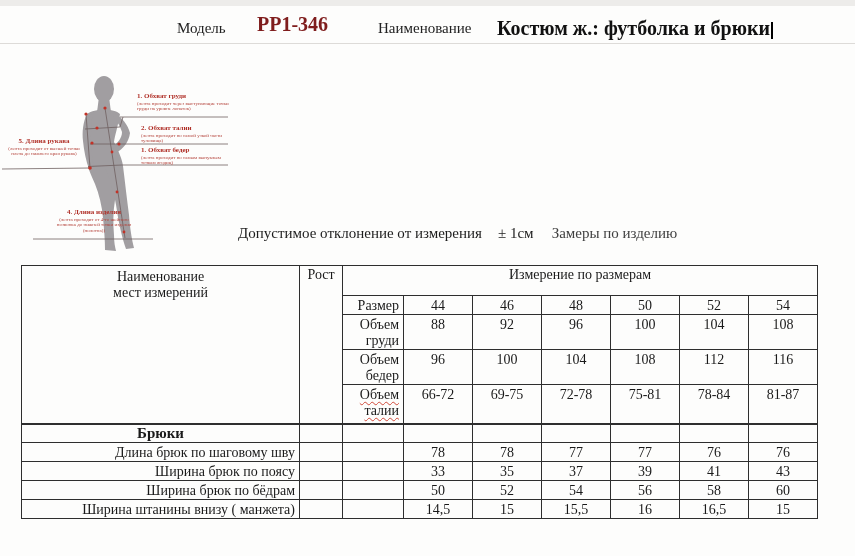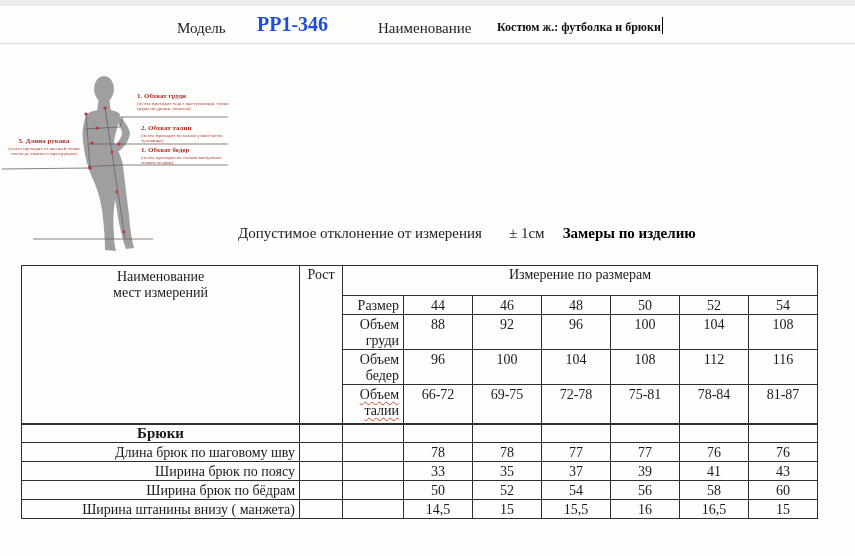--- a/index.html
+++ b/index.html
@@ -10,42 +10,42 @@
     color:#1c1c1c;
     position:relative;
   }
   .page{position:absolute;inset:0;}
   .top-strip{position:absolute;left:0;top:0;width:855px;height:6px;background:#edecea;}
   .header-divider{position:absolute;left:0;top:43px;width:855px;height:1px;background:#dddbd8;}
 
   
   .hdr-label{position:absolute;font-size:15px;color:#222;}
   .hdr-model-label{left:177px;top:20px;}
-  .hdr-model-value{position:absolute;left:257px;top:13px;font-size:20px;font-weight:bold;color:#1d4ed8;}
+  .hdr-model-value{position:absolute;left:257px;top:13px;font-size:20px;font-weight:bold;color:#7f1d1d;}
   .hdr-name-label{left:378px;top:20px;}
-  .hdr-name-value{position:absolute;left:497px;top:17px;font-size:12px;font-weight:bold;color:#111;}
+  .hdr-name-value{position:absolute;left:497px;top:17px;font-size:20px;font-weight:bold;color:#111;}
   .caret{display:inline-block;width:1.5px;height:17px;background:#000;margin-left:1px;vertical-align:text-bottom;}
 
   
   .figure-wrap{position:absolute;left:0;top:72px;width:240px;height:192px;}
   .figure-wrap svg{position:absolute;left:0;top:0;}
   .ann{position:absolute;color:#b03028;}
   .ann .t{font-weight:bold;font-size:7px;line-height:1.1;white-space:nowrap;}
   .ann .d{font-size:5px;line-height:1.15;color:#b4423a;}
   .ann-center .d{text-align:center;}
   .ann1{left:137px;top:21px;width:95px;}
   .ann2{left:141px;top:53px;width:88px;}
   .ann3{left:141px;top:75px;width:95px;}
   .ann5{left:5px;top:66px;width:78px;text-align:center;}
   .ann4{left:50px;top:137px;width:88px;text-align:center;}
 
   
   .tolerance{position:absolute;left:238px;top:225px;font-size:15px;color:#1d1d1d;white-space:nowrap;}
-  .tolerance .val{margin-left:27px;}
-  .tolerance .bold{margin-left:18px;font-weight:bold;color:#000000;}
+  .tolerance .val{margin-left:16px;}
+  .tolerance .bold{margin-left:18px;font-weight:normal;color:#404040;}
 
   
   table{border-collapse:collapse;table-layout:fixed;position:absolute;left:21px;background:transparent;}
   td{border:1px solid #2e2e2e;vertical-align:top;padding:1px 4px 0 4px;font-size:14px;color:#1a1a1a;overflow:hidden;}
   .t1{top:265px;width:797px;}
   .t2{top:424px;width:797px;}
   td.center{text-align:center;}
   td.val{text-align:center;padding-top:2px;}
   td.lbl{text-align:right;padding-top:2px;}
   td.name-hdr{text-align:center;padding-top:3px;line-height:1.15;}
@@ -107,20 +107,24 @@
       <div class="d">(лента проходит по самой узкой части туловища)</div>
     </div>
     <div class="ann ann3">
       <div class="t">1. Обхват бедер</div>
       <div class="d">(лента проходит по самым выпуклым точкам ягодиц)</div>
     </div>
     <div class="ann ann5 ann-center">
       <div class="t">5. Длина рукава</div>
       <div class="d">(лента проходит от высшей точки плеча до нижнего края рукава)</div>
     </div>
+    <div class="ann ann4 ann-center">
+      <div class="t">4. Длина изделия</div>
+      <div class="d">(лента проходит от 4-го шейного позвонка до нижней точки изделия (полотна))</div>
+    </div>
   </div>
 
   <div class="tolerance">
     <span>Допустимое отклонение от измерения</span><span class="val">± 1см</span><span class="bold">Замеры по изделию</span>
   </div>
 
   <table class="t1">
     <colgroup>
       <col style="width:278px">
         <col style="width:43px">

